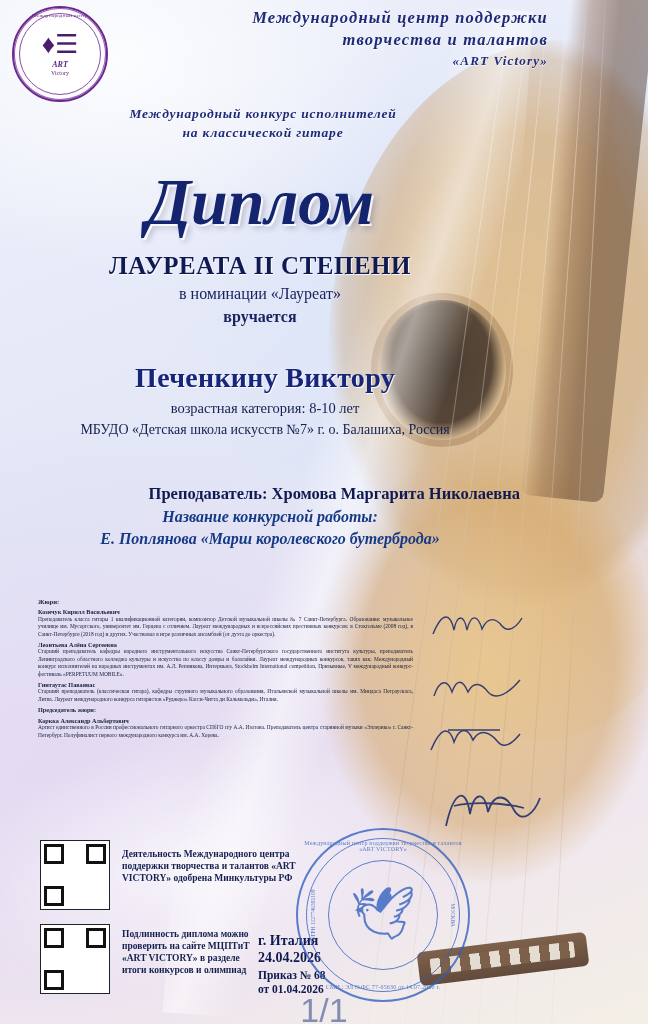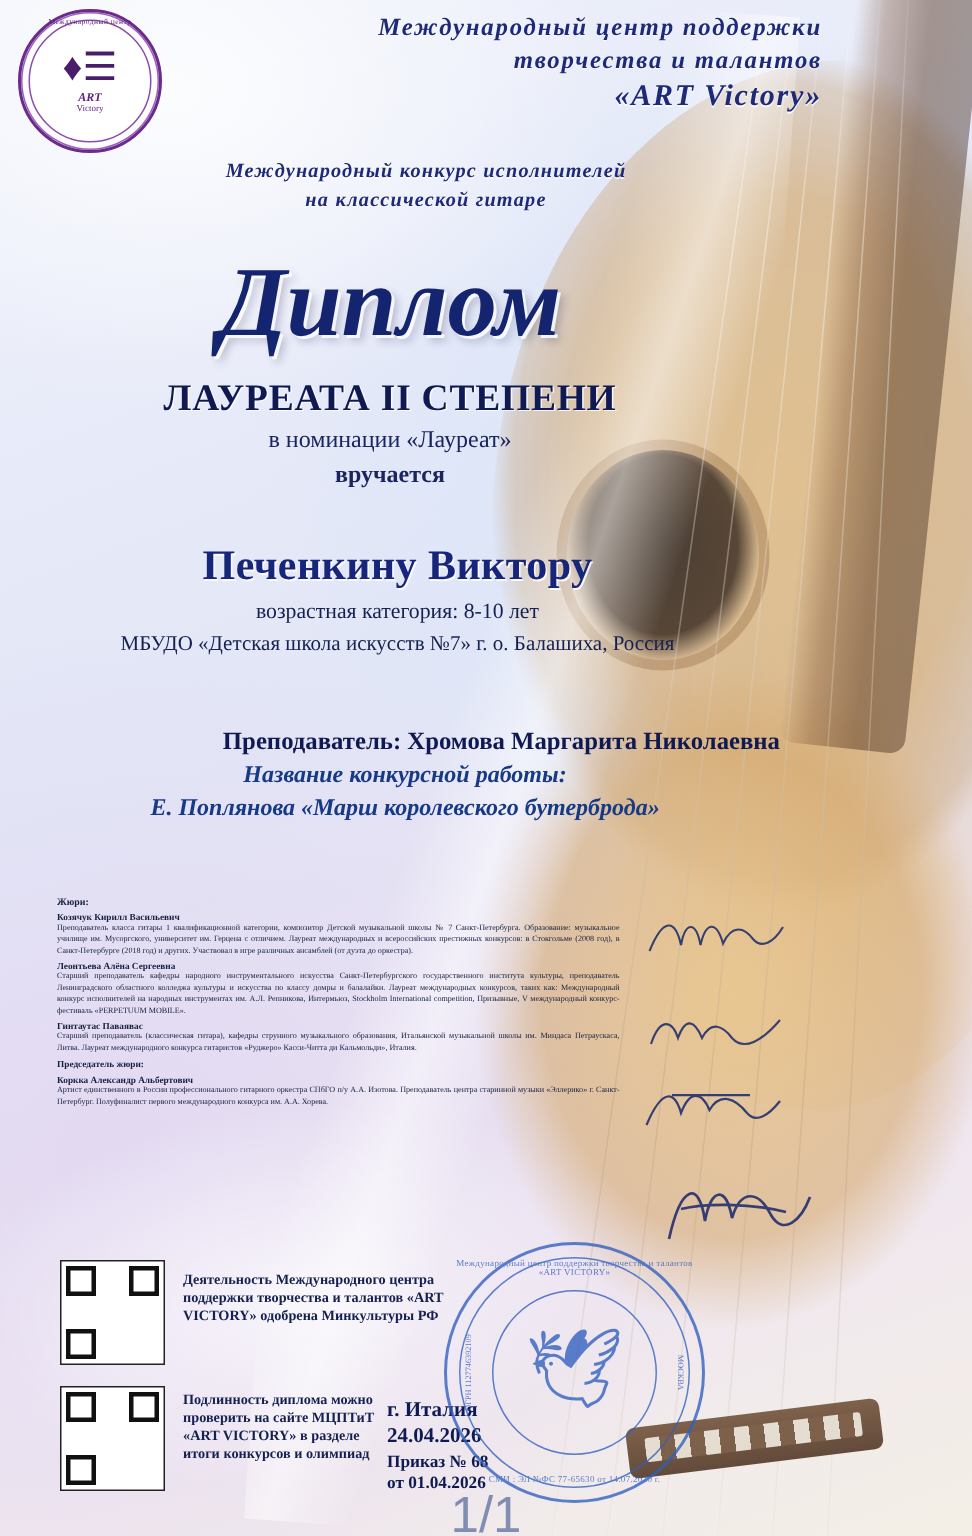--- a/index.html
+++ b/index.html
@@ -97,24 +97,24 @@
     position:absolute;left:108px;top:8px;width:440px;text-align:right;
     color:#1e2a78;
   }
   .hdr .l1,.hdr .l2,.hdr .l3{
     font-family:"Liberation Serif",serif;font-style:italic;font-weight:bold;
     letter-spacing:1.2px;
     text-shadow:0 1px 0 rgba(255,255,255,0.8);
   }
   .hdr .l1{font-size:16.5px;}
   .hdr .l2{font-size:16.5px;margin-top:2px;}
-  .hdr .l3{font-size:20px;margin-top:3px;}
+  .hdr .l3{font-size:13px;margin-top:3px;}
 
   .sub{
-    position:absolute;left:49px;top:104px;width:470px;text-align:center;color:#1e2a78;
+    position:absolute;left:28px;top:104px;width:470px;text-align:center;color:#1e2a78;
   }
   .sub div{font-style:italic;font-weight:bold;font-size:13.5px;letter-spacing:.8px;line-height:19px;
     text-shadow:0 1px 0 rgba(255,255,255,0.75);}
 
   .diplom{
     position:absolute;left:40px;top:166px;width:440px;text-align:center;
     font-family:"Liberation Serif",serif;font-style:italic;font-weight:bold;
     font-size:66px;line-height:72px;color:#14246e;
     text-shadow:2px 2px 0 rgba(255,255,255,0.85), 4px 4px 6px rgba(40,40,90,0.25);
   }

